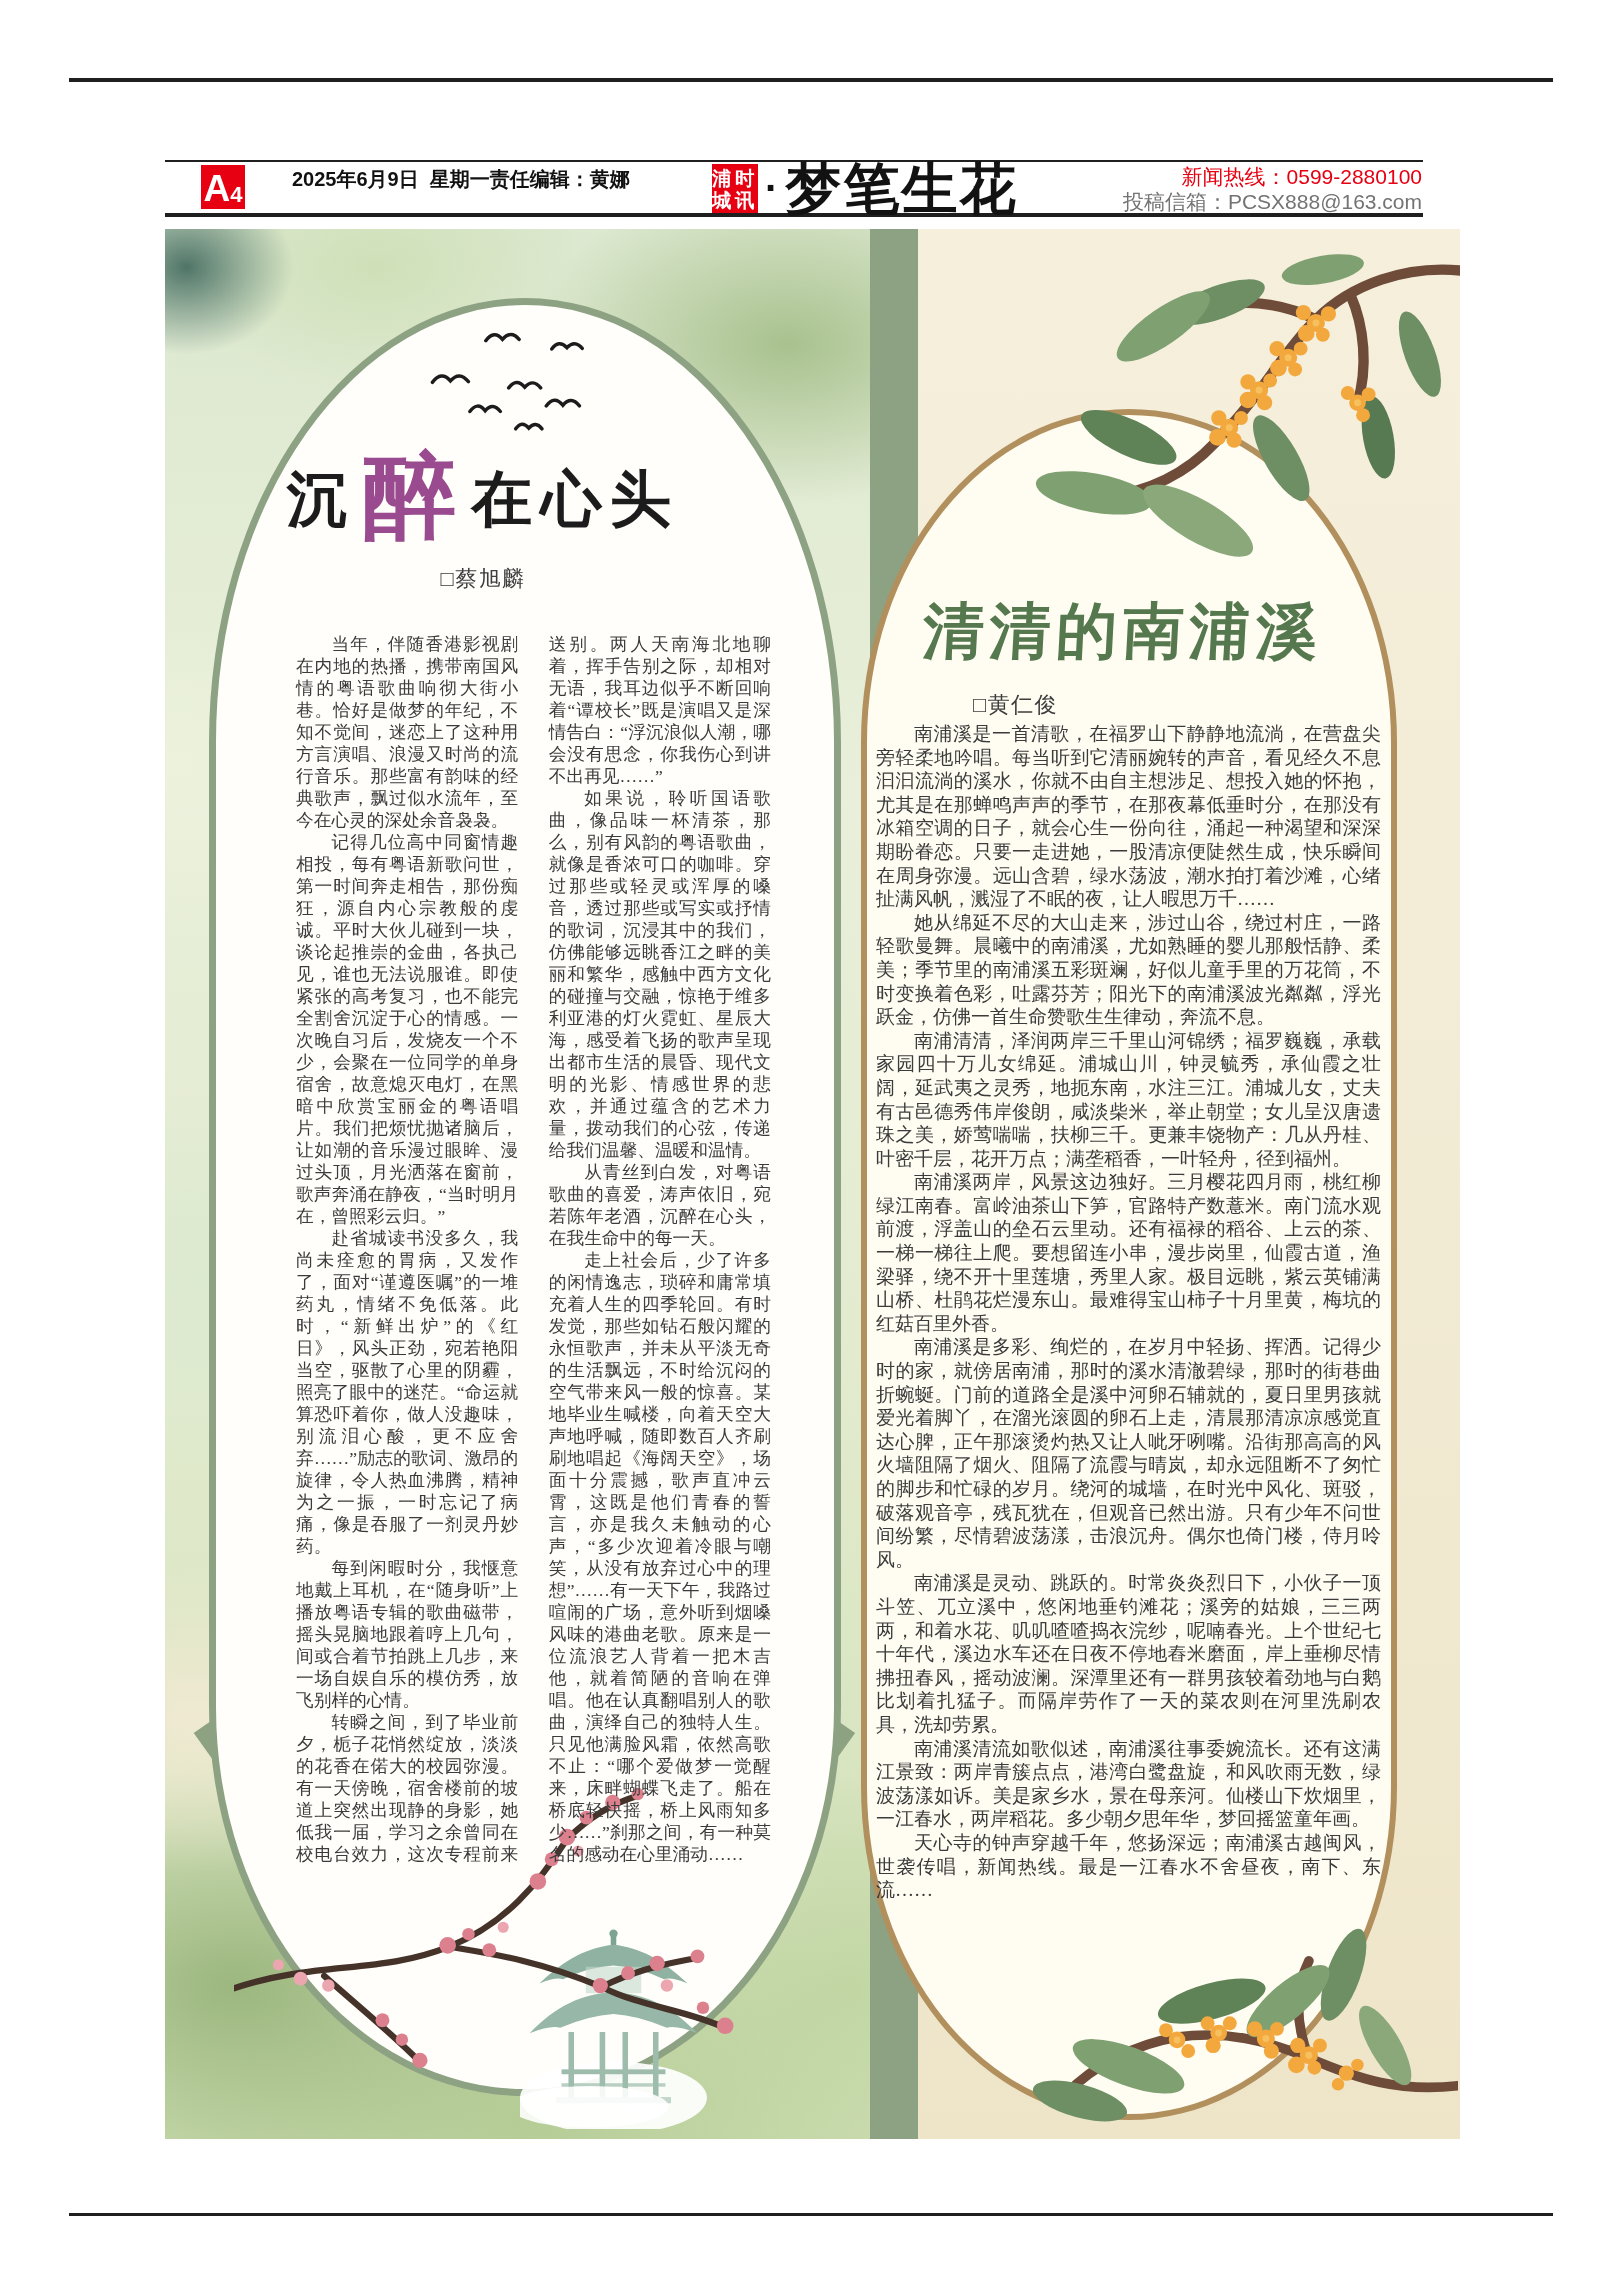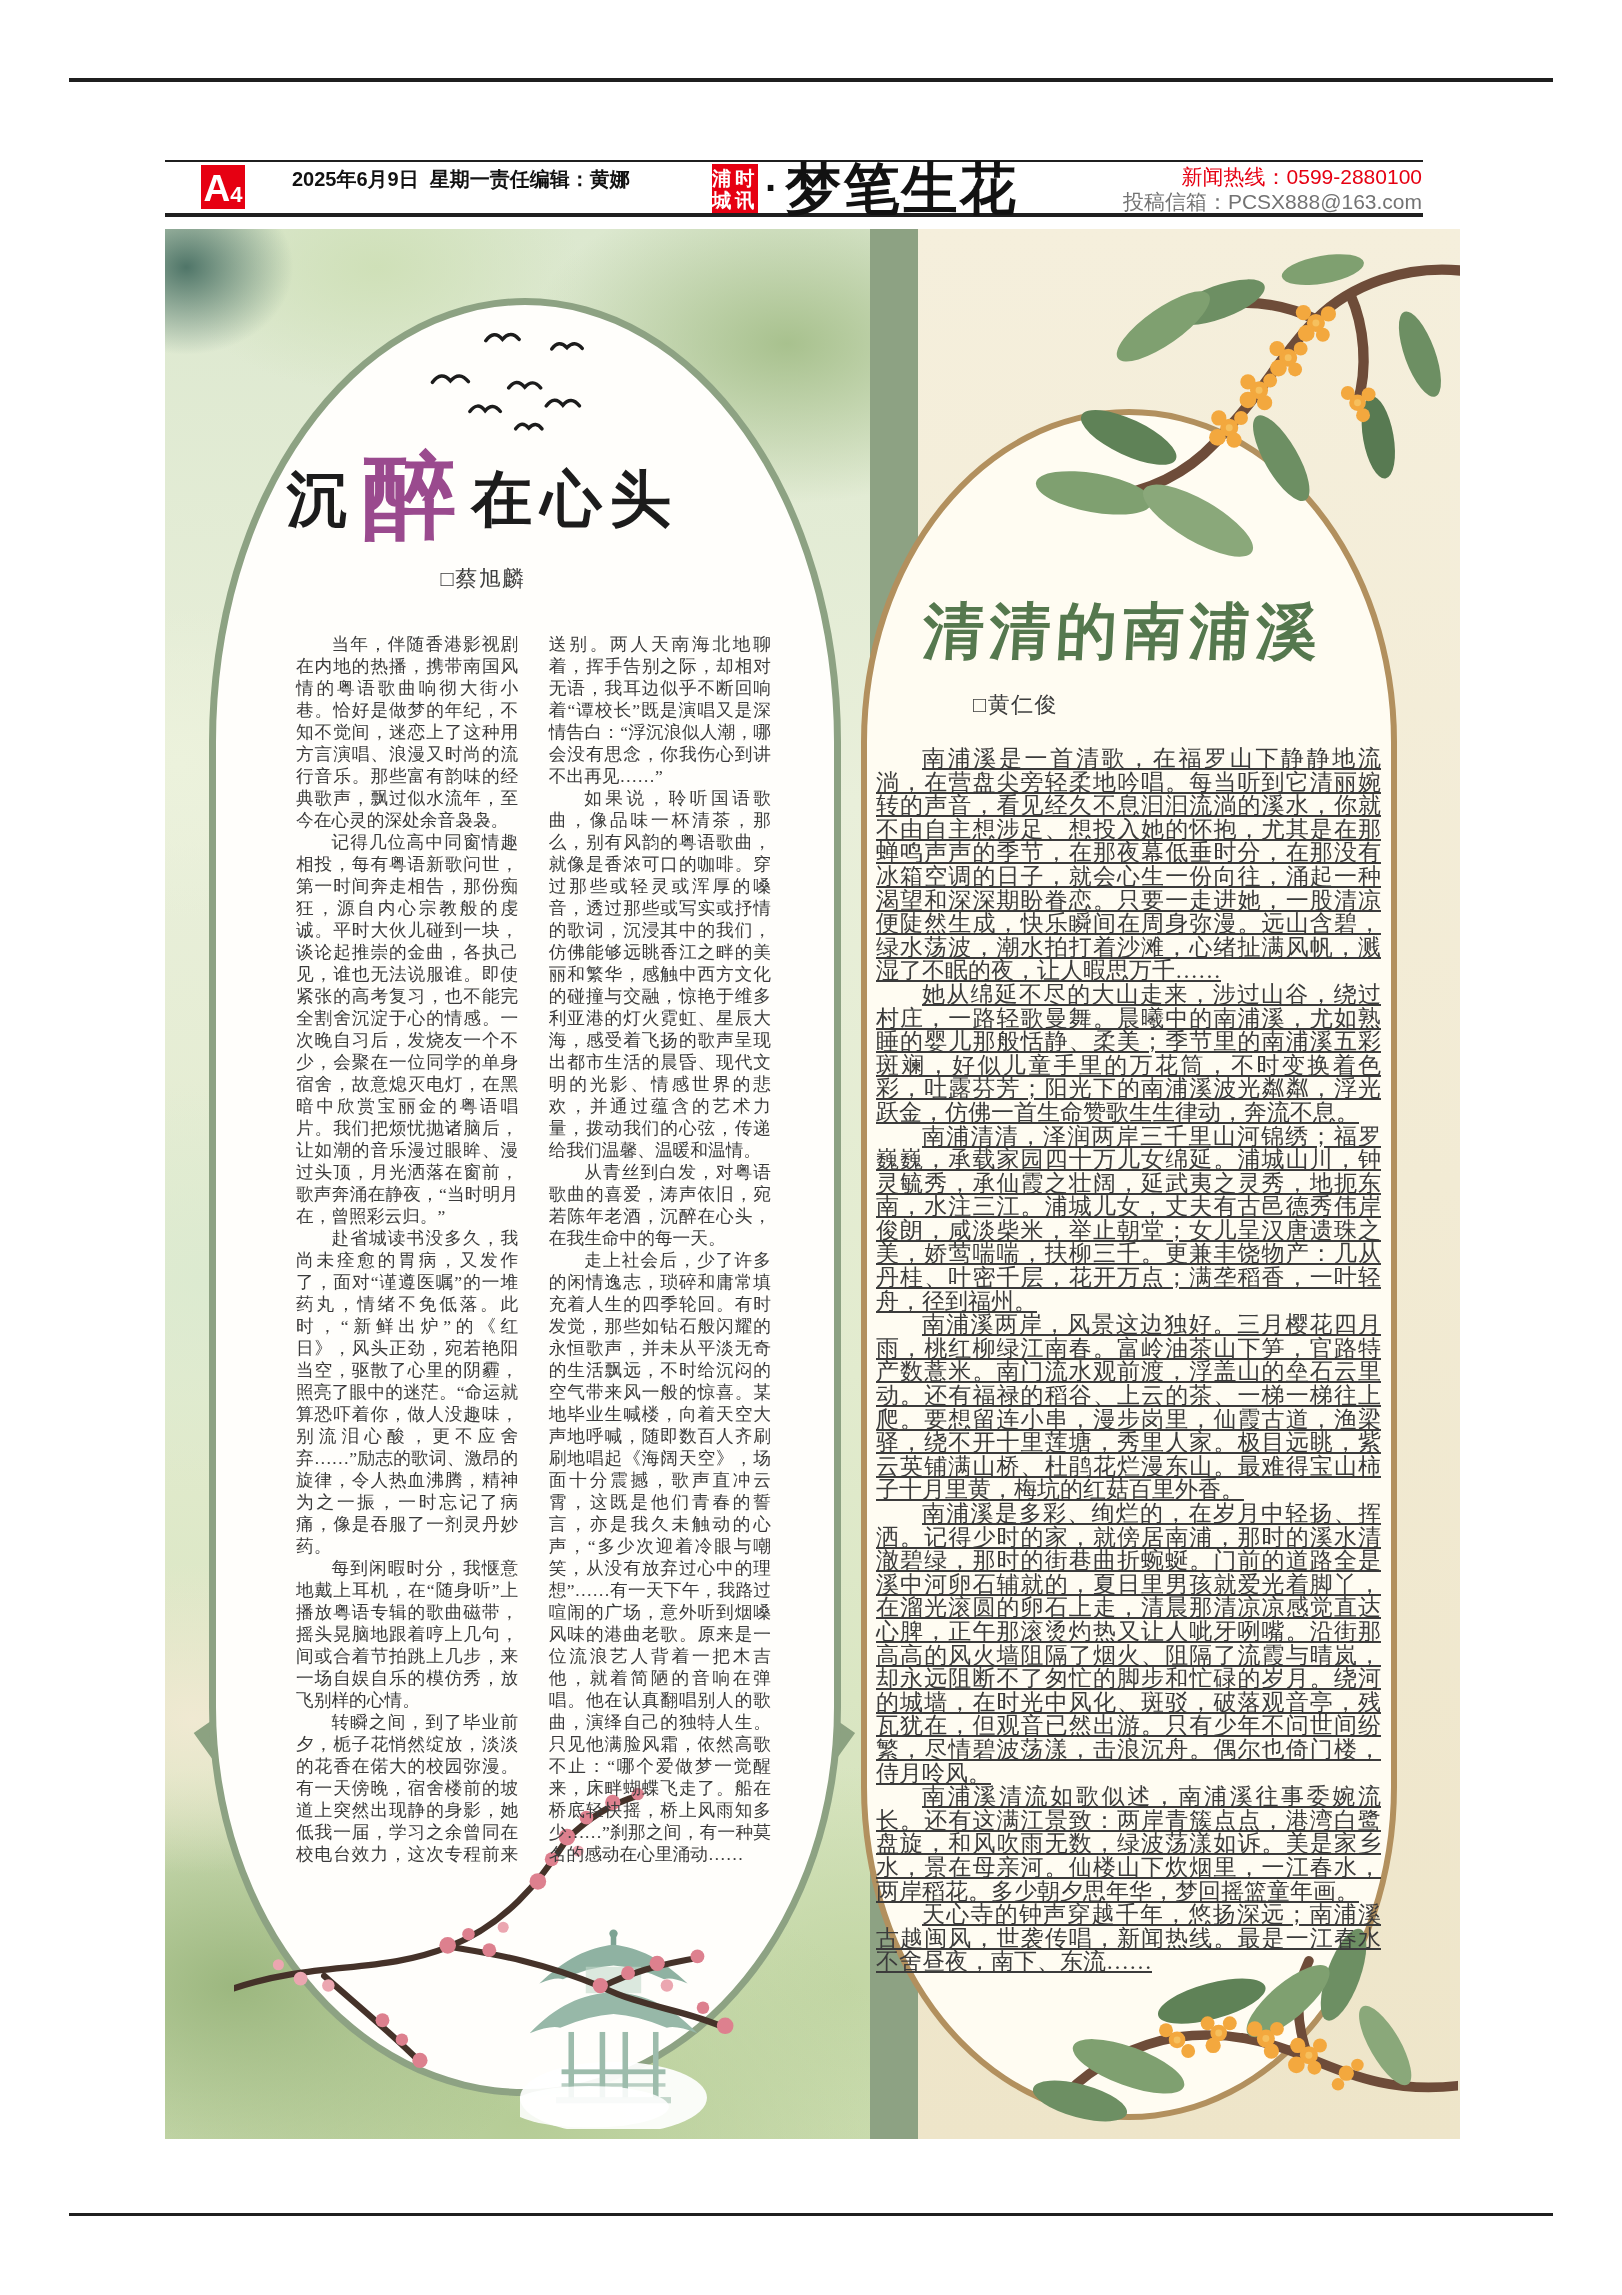--- a/index.html
+++ b/index.html
@@ -55,21 +55,21 @@
   .title1{left:167px;top:441px;width:632px;height:118px;display:flex;align-items:center;justify-content:center;
       font-weight:700;color:#1c1c1c;font-size:61px;letter-spacing:8.3px;}
   .title1 .accent{color:var(--purple,#9a4a8e);font-size:93px;margin:0 7px;position:relative;top:-2.8px;}
   .author{font-size:22px;color:#3d3d3d;letter-spacing:1.4px;}
   .author1{left:167px;top:564px;width:632px;text-align:center;}
   .title2{left:923px;top:591px;font-weight:700;font-size:61px;letter-spacing:5.6px;color:var(--green,#55784e);
       transform:skewX(-3deg);}
   .author2{left:973px;top:690px;}
   .body-text{text-align:justify;color:#3b3b3b;}
   .art1{left:296px;top:633px;width:475px;font-size:17.7px;line-height:22px;column-count:2;column-gap:30.5px;}
-  .art2{left:876px;top:747px;width:505px;font-size:23px;line-height:23.6px;text-decoration:underline;}
+  .art2{left:876px;top:722px;width:505px;font-size:19px;line-height:23.6px;}
   .para{margin:0;text-indent:2em;}
 </style>
 </head>
 <body>
 
 <div class="page">
 
   <div class="rule hdr-line-top"></div>
   <div class="rule hdr-thin"></div>
   <div class="rule hdr-thick"></div>
@@ -290,18 +290,19 @@
     </div>
 
   <div class="overlay title2">清清的南浦溪</div>
   <div class="overlay author author2">□黄仁俊</div>
   <div class="overlay body-text art2">
       <p class="para">南浦溪是一首清歌，在福罗山下静静地流淌，在营盘尖旁轻柔地吟唱。每当听到它清丽婉转的声音，看见经久不息汩汩流淌的溪水，你就不由自主想涉足、想投入她的怀抱，尤其是在那蝉鸣声声的季节，在那夜幕低垂时分，在那没有冰箱空调的日子，就会心生一份向往，涌起一种渴望和深深期盼眷恋。只要一走进她，一股清凉便陡然生成，快乐瞬间在周身弥漫。远山含碧，绿水荡波，潮水拍打着沙滩，心绪扯满风帆，溅湿了不眠的夜，让人暇思万千……</p>
       <p class="para">她从绵延不尽的大山走来，涉过山谷，绕过村庄，一路轻歌曼舞。晨曦中的南浦溪，尤如熟睡的婴儿那般恬静、柔美；季节里的南浦溪五彩斑斓，好似儿童手里的万花筒，不时变换着色彩，吐露芬芳；阳光下的南浦溪波光粼粼，浮光跃金，仿佛一首生命赞歌生生律动，奔流不息。</p>
       <p class="para">南浦清清，泽润两岸三千里山河锦绣；福罗巍巍，承载家园四十万儿女绵延。浦城山川，钟灵毓秀，承仙霞之壮阔，延武夷之灵秀，地扼东南，水注三江。浦城儿女，丈夫有古邑德秀伟岸俊朗，咸淡柴米，举止朝堂；女儿呈汉唐遗珠之美，娇莺喘喘，扶柳三千。更兼丰饶物产：几从丹桂、叶密千层，花开万点；满垄稻香，一叶轻舟，径到福州。</p>
       <p class="para">南浦溪两岸，风景这边独好。三月樱花四月雨，桃红柳绿江南春。富岭油茶山下笋，官路特产数薏米。南门流水观前渡，浮盖山的垒石云里动。还有福禄的稻谷、上云的茶、一梯一梯往上爬。要想留连小串，漫步岗里，仙霞古道，渔梁驿，绕不开十里莲塘，秀里人家。极目远眺，紫云英铺满山桥、杜鹃花烂漫东山。最难得宝山柿子十月里黄，梅坑的红菇百里外香。</p>
       <p class="para">南浦溪是多彩、绚烂的，在岁月中轻扬、挥洒。记得少时的家，就傍居南浦，那时的溪水清澈碧绿，那时的街巷曲折蜿蜒。门前的道路全是溪中河卵石辅就的，夏日里男孩就爱光着脚丫，在溜光滚圆的卵石上走，清晨那清凉凉感觉直达心脾，正午那滚烫灼热又让人呲牙咧嘴。沿街那高高的风火墙阻隔了烟火、阻隔了流霞与晴岚，却永远阻断不了匆忙的脚步和忙碌的岁月。绕河的城墙，在时光中风化、斑驳，破落观音亭，残瓦犹在，但观音已然出游。只有少年不问世间纷繁，尽情碧波荡漾，击浪沉舟。偶尔也倚门楼，侍月呤风。</p>
+      <p class="para">南浦溪是灵动、跳跃的。时常炎炎烈日下，小伙子一顶斗笠、兀立溪中，悠闲地垂钓滩花；溪旁的姑娘，三三两两，和着水花、叽叽喳喳捣衣浣纱，呢喃春光。上个世纪七十年代，溪边水车还在日夜不停地舂米磨面，岸上垂柳尽情拂扭春风，摇动波澜。深潭里还有一群男孩较着劲地与白鹅比划着扎猛子。而隔岸劳作了一天的菜农则在河里洗刷农具，洗却劳累。</p>
       <p class="para">南浦溪清流如歌似述，南浦溪往事委婉流长。还有这满江景致：两岸青簇点点，港湾白鹭盘旋，和风吹雨无数，绿波荡漾如诉。美是家乡水，景在母亲河。仙楼山下炊烟里，一江春水，两岸稻花。多少朝夕思年华，梦回摇篮童年画。</p>
       <p class="para">天心寺的钟声穿越千年，悠扬深远；南浦溪古越闽风，世袭传唱，新闻热线。最是一江春水不舍昼夜，南下、东流……</p>
     </div>
 
 </div>
 
 
 </body></html>

